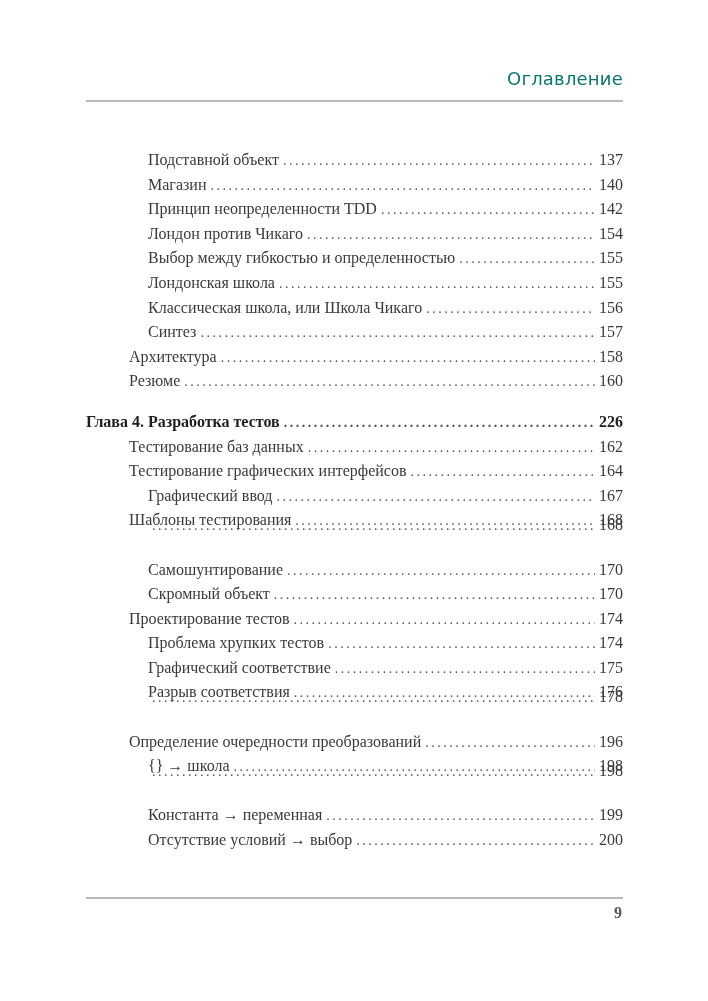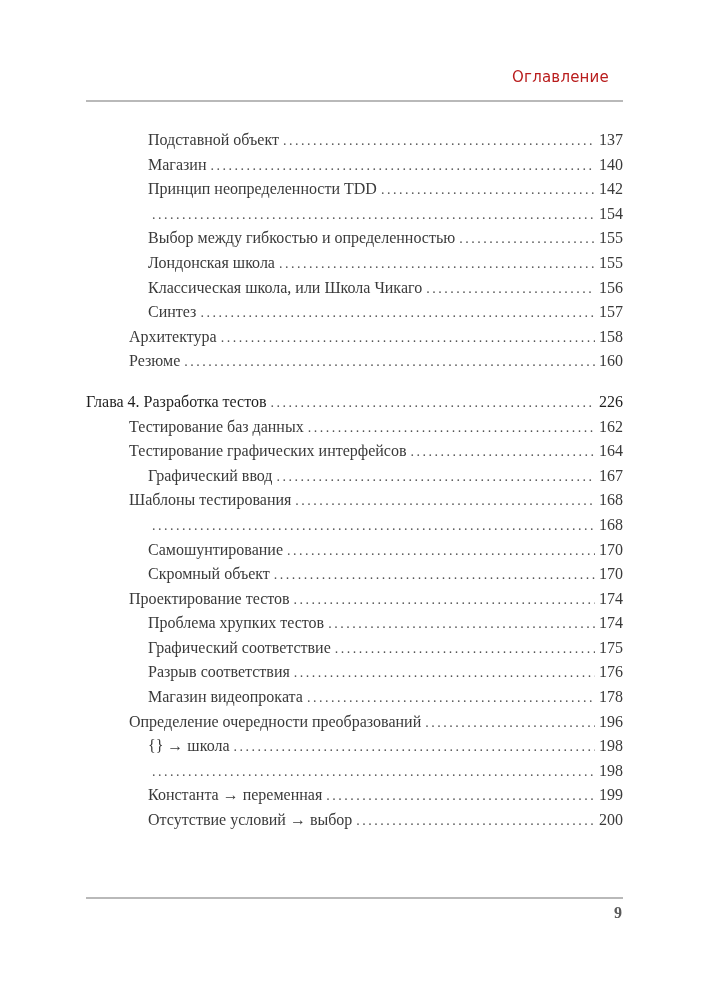--- a/index.html
+++ b/index.html
@@ -6,24 +6,24 @@
     body {
       width: 708px; height: 1001px;
       background: #ffffff;
       position: relative;
       overflow: hidden;
       font-family: "Liberation Serif", "DejaVu Serif", serif;
       color: #3a3a3a;
     }
     .running-head {
       position: absolute;
-      right: 99px; top: 68px;
+      right: 85px; top: 68px;
       font-family: "DejaVu Sans", "Liberation Sans", sans-serif;
-      font-size: 15px;
-      color: #b91c1c;
+      font-size: 18px;
+      color: #0f766e;
       letter-spacing: 0.2px;
     }
     .rule {
       position: absolute;
       left: 86px; width: 537px;
       height: 2px;
       background: #b9b9b9;
     }
     .rule.top { top: 100px; }
     .rule.bottom { top: 897px; }
@@ -37,26 +37,26 @@
       align-items: baseline;
       height: 24.6px;
       font-size: 16px;
       line-height: 24.6px;
       color: #3a3a3a;
       white-space: nowrap;
     }
     .row.lvl1 { padding-left: 43px; }
     .row.lvl2 { padding-left: 62px; }
     .row.chapter {
-      font-weight: normal;
+      font-weight: bold;
       color: #1e1e1e;
       margin-top: 16px;
       padding-left: 0;
     }
-    .row .title { flex: 0 0 auto; }
+    .row .title { flex: 0 0 auto; margin-top: 20px; }
     .row .leader {
       flex: 1 1 auto;
       overflow: hidden;
       margin: 0 4px;
       color: #555;
       letter-spacing: 3.2px;
       font-size: 14px;
     }
     .row .leader::before {
       content: ". . . . . . . . . . . . . . . . . . . . . . . . . . . . . . . . . . . . . . . . . . . . . . . . . . . . . . . . . . . . . . . . . . . . . . . . . . . . . . . . . . . . . . . . . . . . . . . . . . . . . .";
@@ -88,20 +88,21 @@
       <span class="title">Магазин</span>
       <span class="leader"></span>
       <span class="page">140</span>
     </div>
   <div class="row lvl2">
       <span class="title">Принцип неопределенности TDD</span>
       <span class="leader"></span>
       <span class="page">142</span>
     </div>
   <div class="row lvl2">
+      <span class="title">Лондон против Чикаго</span>
       <span class="leader"></span>
       <span class="page">154</span>
     </div>
   <div class="row lvl2">
       <span class="title">Выбор между гибкостью и определенностью</span>
       <span class="leader"></span>
       <span class="page">155</span>
     </div>
   <div class="row lvl2">
       <span class="title">Лондонская школа</span>
@@ -181,21 +182,20 @@
       <span class="title">Графический соответствие</span>
       <span class="leader"></span>
       <span class="page">175</span>
     </div>
   <div class="row lvl2">
       <span class="title">Разрыв соответствия</span>
       <span class="leader"></span>
       <span class="page">176</span>
     </div>
   <div class="row lvl2">
-      <span class="title">Магазин видеопроката</span>
       <span class="leader"></span>
       <span class="page">178</span>
     </div>
   <div class="row lvl1">
       <span class="title">Определение очередности преобразований</span>
       <span class="leader"></span>
       <span class="page">196</span>
     </div>
   <div class="row lvl2">
       <span class="title">{} → школа</span>

